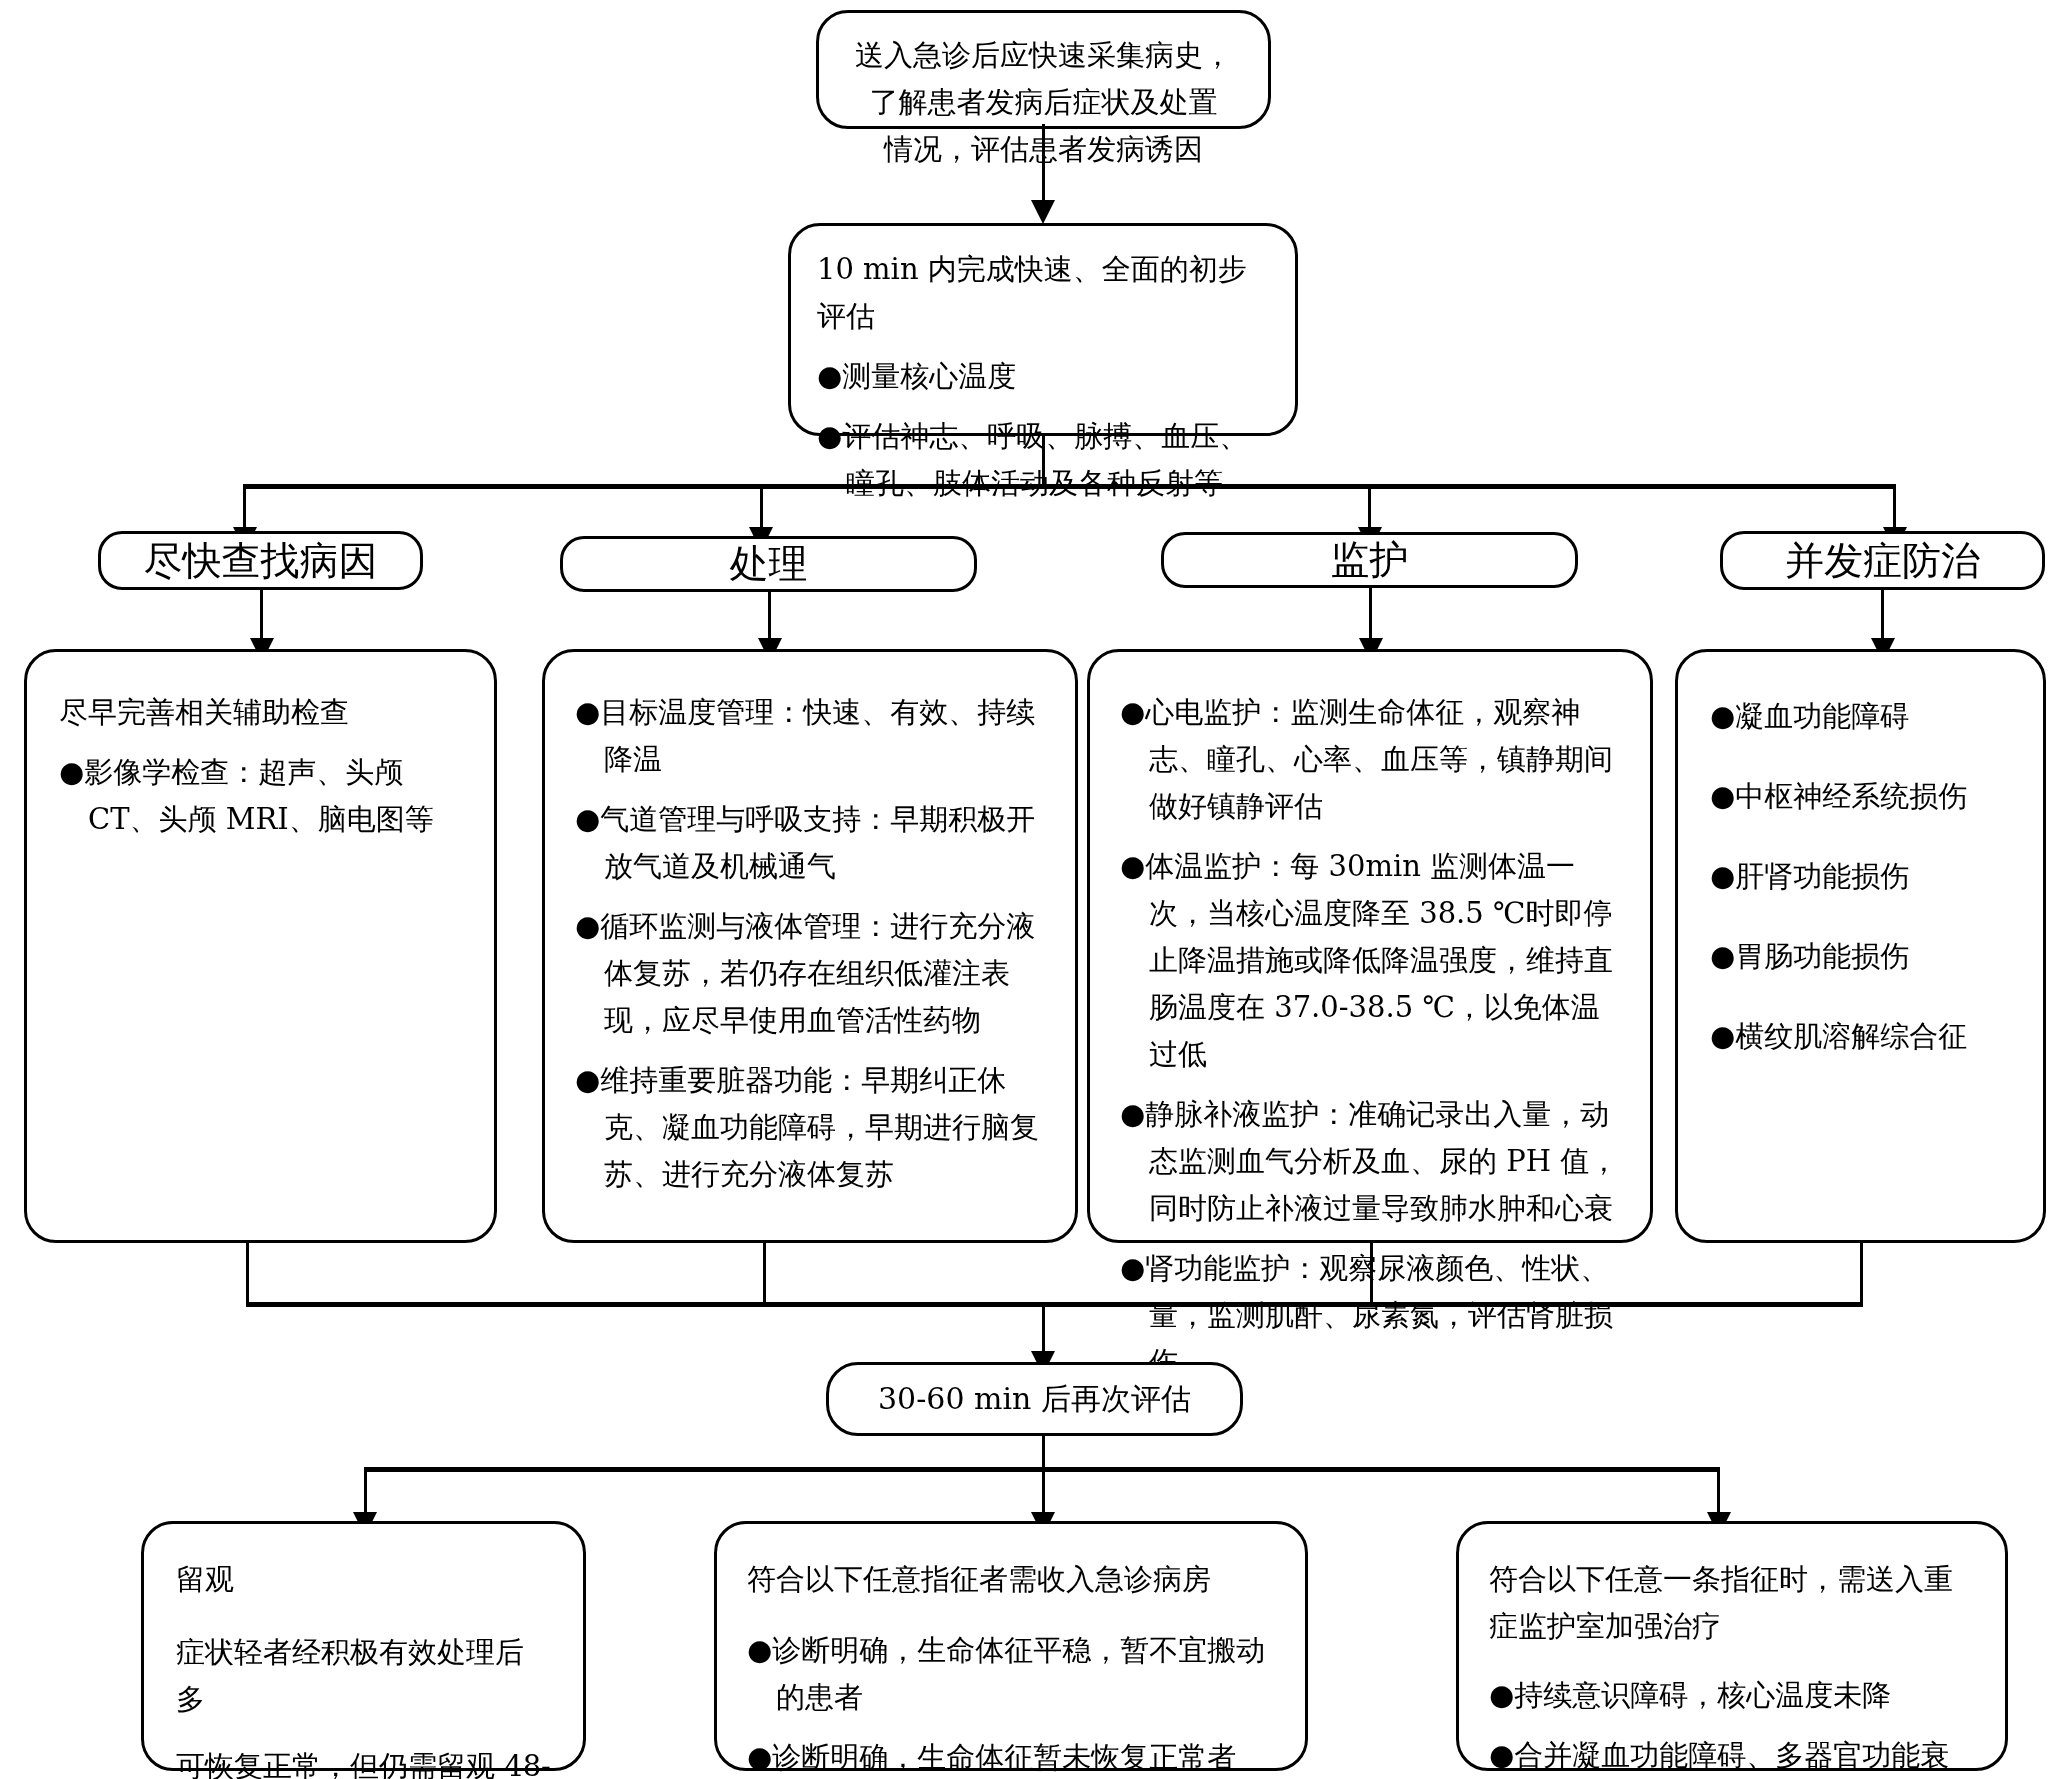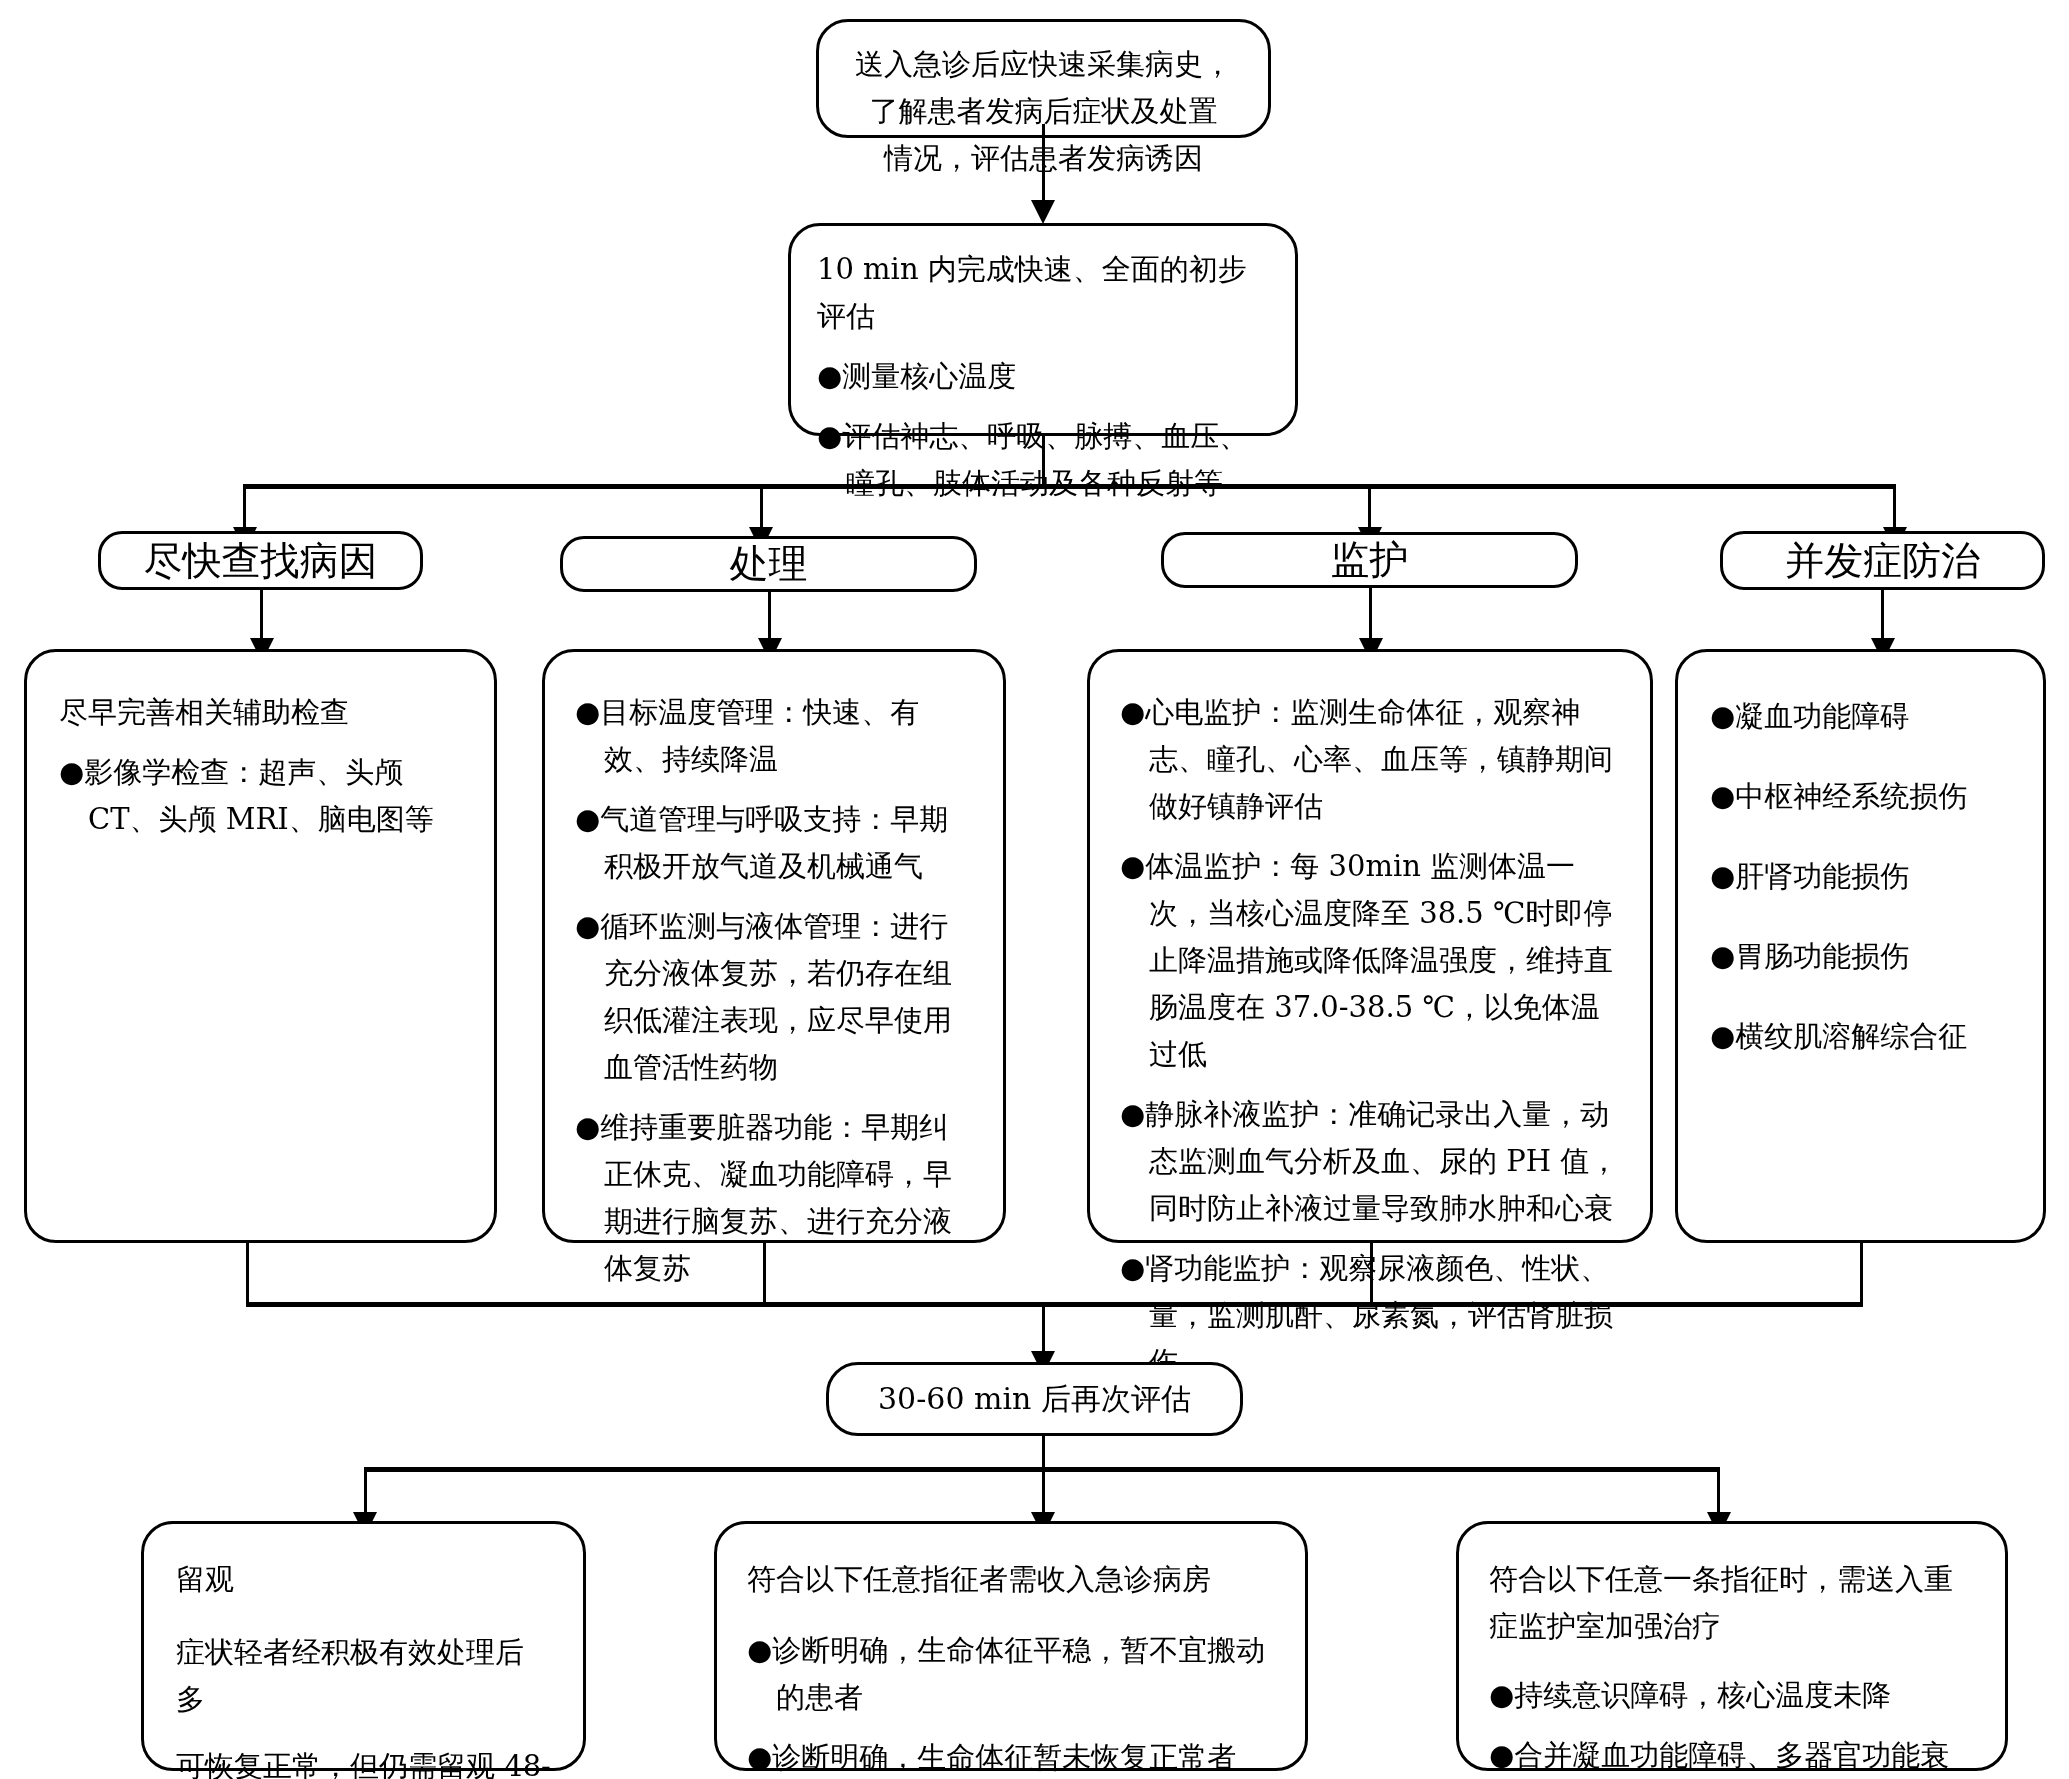--- a/index.html
+++ b/index.html
@@ -76,21 +76,21 @@
     border-left: 12px solid transparent;
     border-right: 12px solid transparent;
     border-top: 24px solid #000000;
   }
 </style>
 </head>
 <body>
 
 <div id="canvas">
 
-  <div class="node ctr" style="left:816px; top:19px; width:455px; height:119px;">
+  <div class="node ctr" style="left:816px; top:10px; width:455px; height:119px;">
     <div class="node-inner" style="padding:18.6px 24px;">
       <span class="blk">送入急诊后应快速采集病史，</span>
       <span class="blk">了解患者发病后症状及处置</span>
       <span class="blk">情况，评估患者发病诱因</span>
     </div>
   </div>
 
   <div class="vline" style="left:1042px; top:124px; height:83px;"></div>
   <div class="arrow" style="left:1031px; top:200px;"></div>
 
@@ -135,21 +135,21 @@
   <div class="vline" style="left:1881px; top:590px; height:56px;"></div>
   <div class="arrow" style="left:1871px; top:638px;"></div>
 
   <div class="node" style="left:24px; top:649px; width:473px; height:594px;">
     <div class="node-inner spaced" style="padding:37px 32px;">
       <span class="blk">尽早完善相关辅助检查</span>
       <span class="hang">●<span>影像学检查：超声、头颅 CT、头颅 MRI、脑电图等</span></span>
     </div>
   </div>
 
-  <div class="node" style="left:542px; top:649px; width:464px; height:594px;">
+  <div class="node" style="left:542px; top:649px; width:536px; height:594px;">
     <div class="node-inner spaced" style="padding:37px 30px;">
       <span class="hang">●<span>目标温度管理：快速、有效、持续降温</span></span>
       <span class="hang">●<span>气道管理与呼吸支持：早期积极开放气道及机械通气</span></span>
       <span class="hang">●<span>循环监测与液体管理：进行充分液体复苏，若仍存在组织低灌注表现，应尽早使用血管活性药物</span></span>
       <span class="hang">●<span>维持重要脏器功能：早期纠正休克、凝血功能障碍，早期进行脑复苏、进行充分液体复苏</span></span>
     </div>
   </div>
 
   <div class="node" style="left:1087px; top:649px; width:566px; height:594px;">
     <div class="node-inner spaced" style="padding:37px 30px;">

